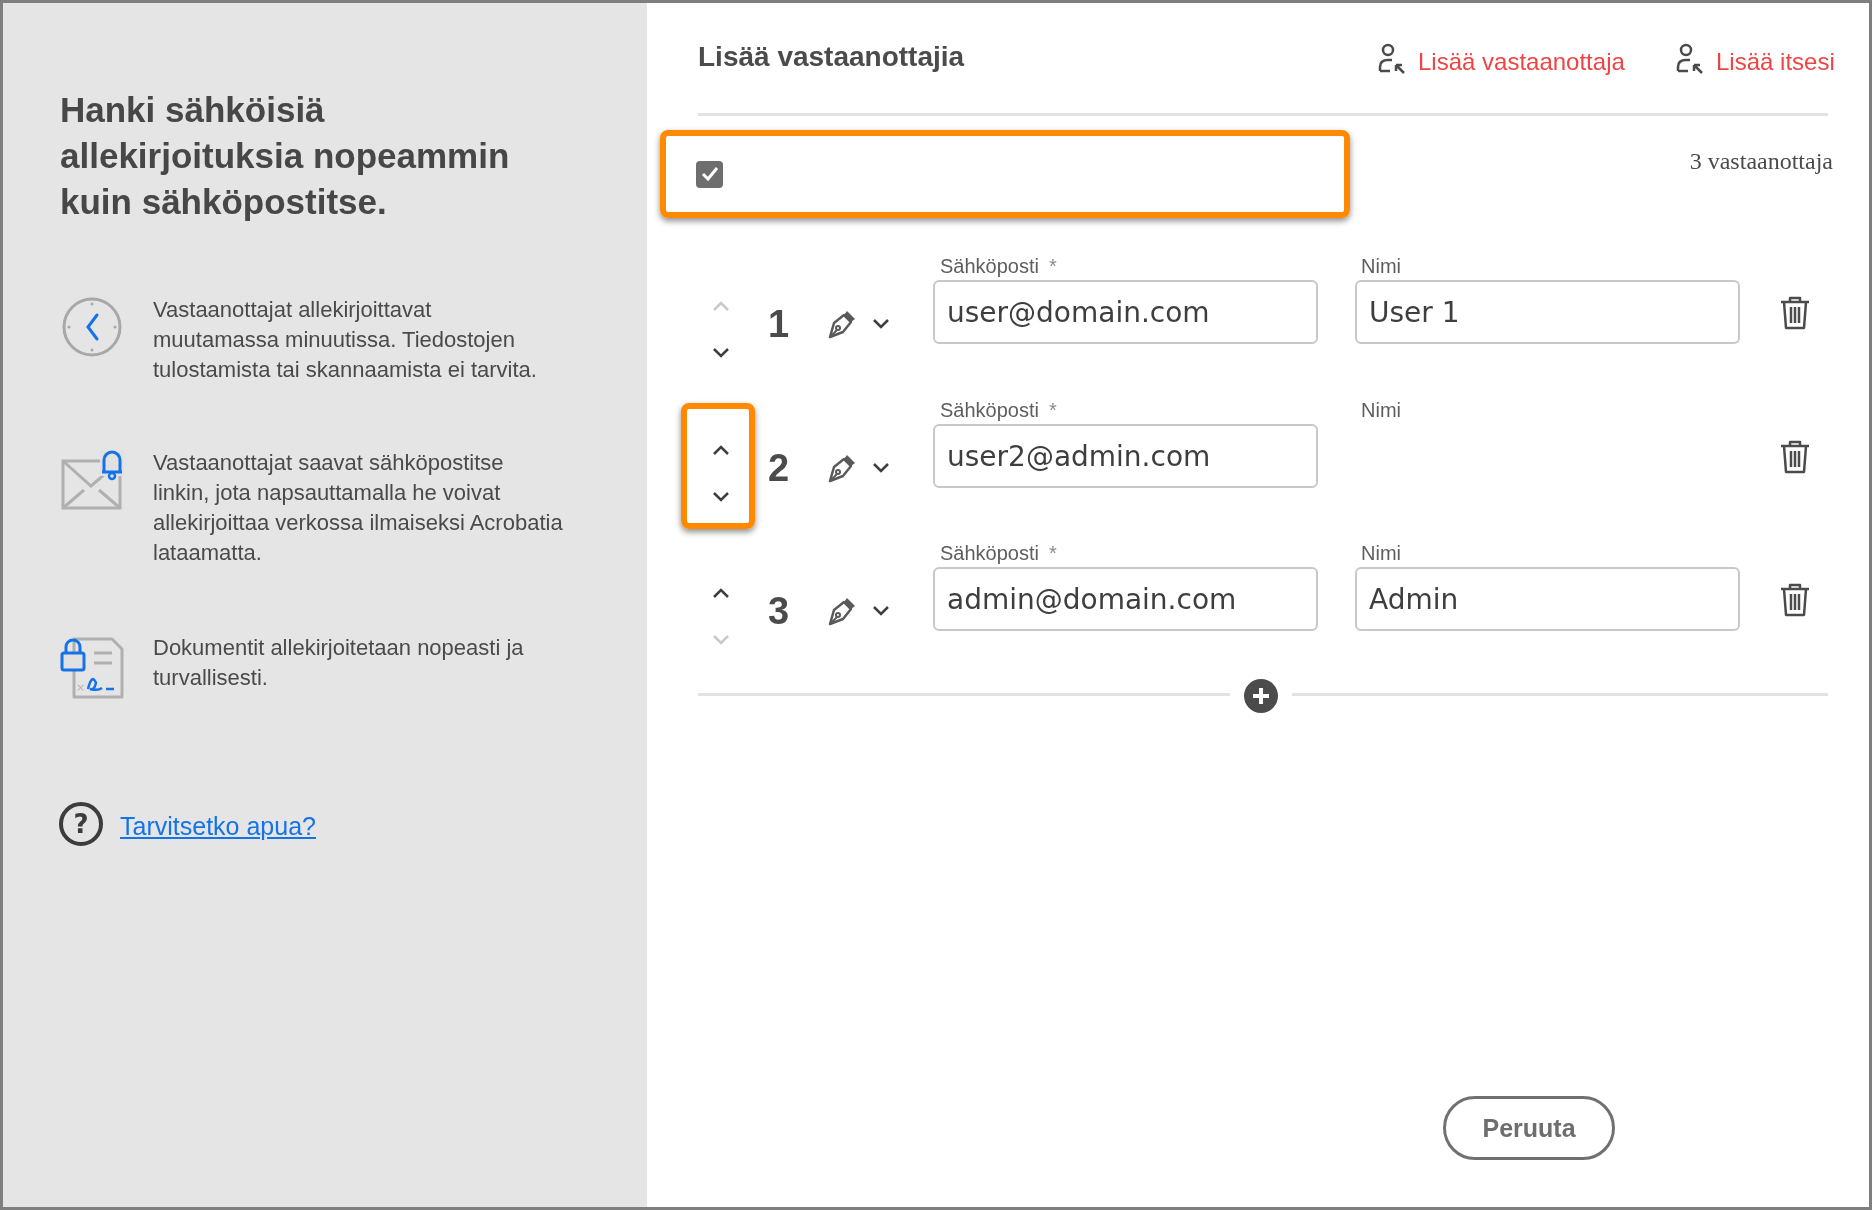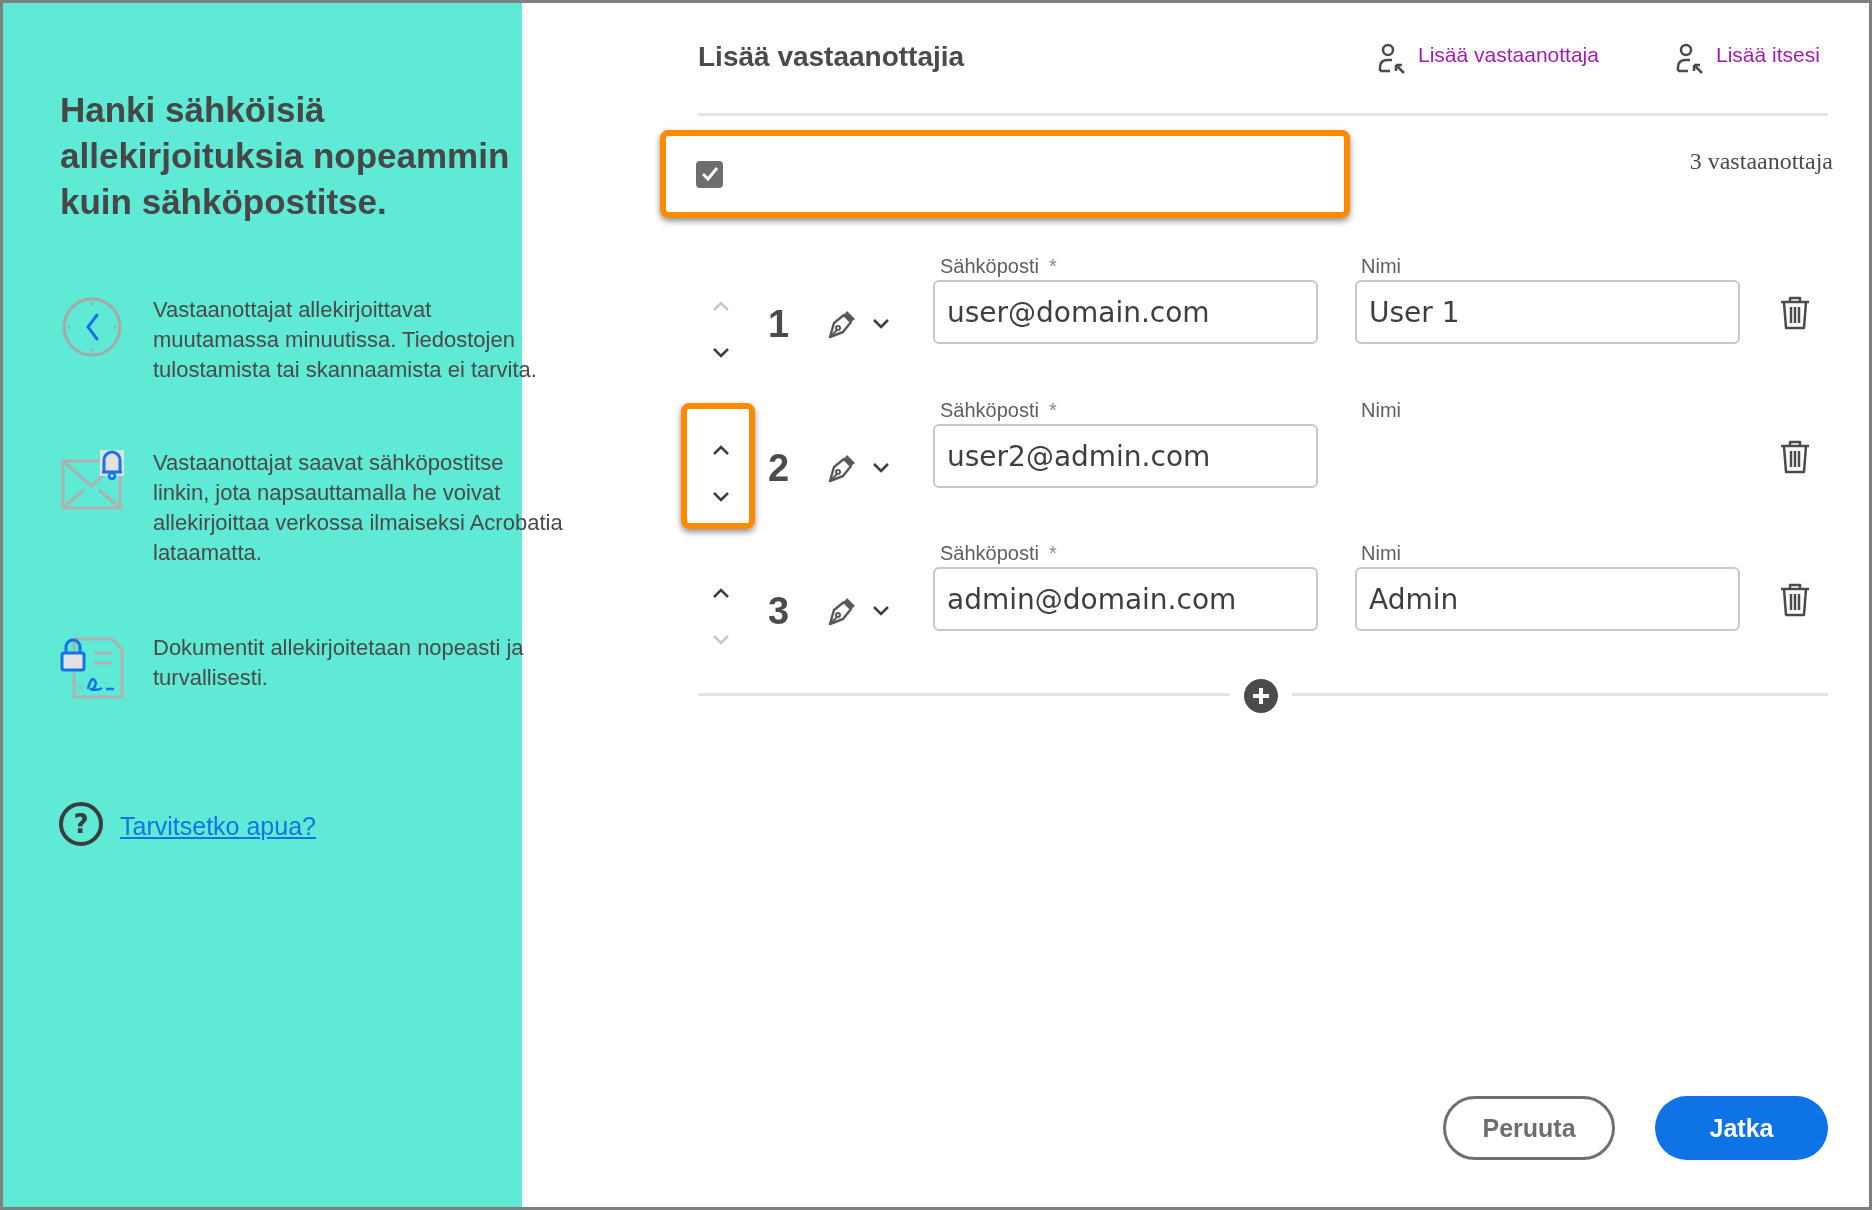--- a/index.html
+++ b/index.html
@@ -1,28 +1,28 @@
 <!DOCTYPE html>
 <html><head>
 <meta charset="utf-8">
 <style>
   * { box-sizing: border-box; margin: 0; padding: 0; }
   html, body { width: 1872px; height: 1210px; overflow: hidden; background: #fff; }
   body { font-family: "Liberation Sans", "DejaVu Sans", sans-serif; color: #4b4b4b; position: relative; }
   .frame { position: absolute; left: 0; top: 0; width: 1872px; height: 1210px; border: 3px solid #7f7f7f; }
-  .left { position: absolute; left: 3px; top: 3px; width: 519px; height: 1204px; background: #5eead4; }
+  .left { position: absolute; left: 3px; top: 3px; width: 644px; height: 1204px; background: #e5e5e5; }
   .left h1 { position: absolute; left: 57px; top: 84px; width: 480px; font-size: 35px; line-height: 46px; font-weight: bold; color: #474747; }
   .feature { position: absolute; left: 57px; width: 500px; }
   .feature .ico { position: absolute; left: 0; top: 0; width: 64px; height: 64px; }
   .feature .txt { position: absolute; left: 93px; top: 0; width: 410px; font-size: 22px; line-height: 30px; color: #4a4a4a; }
   .help { position: absolute; left: 55px; top: 798px; display: flex; align-items: center; }
   .help a { margin-left: 16px; font-size: 25px; color: #1473e6; text-decoration: underline; }
   .right { position: absolute; left: 616px; top: 3px; width: 1281px; height: 1204px; }
   .title { position: absolute; left: 82px; top: 38px; font-size: 28px; font-weight: bold; color: #4b4b4b; }
-  .action { position: absolute; top: 40px; display: flex; font-size: 21px; color: #a21caf; cursor: pointer; }
+  .action { position: absolute; top: 40px; display: flex; align-items: center; font-size: 24px; color: #ef4444; cursor: pointer; }
   .divider { position: absolute; left: 82px; top: 110px; width: 1130px; height: 3px; background: #e3e3e3; }
   .order-box { position: absolute; left: 44px; top: 127px; width: 690px; height: 88px; border: 6px solid #ff8a00; border-radius: 8px; box-shadow: 0 3px 6px rgba(0,0,0,0.45); display: flex; align-items: center; }
   .chk { margin-left: 30px; width: 27px; height: 27px; background: #6e6e6e; border-radius: 4px; display: flex; align-items: center; justify-content: center; }
   .order-box .lbl { margin-left: 22px; font-size: 25px; color: #4b4b4b; }
   .count { position: absolute; right: 64px; top: 145px; font-size: 24px; color: #4b4b4b; font-family: Liberation Serif, serif; }
   .row { position: absolute; left: 0; width: 1281px; height: 140px; }
   .arrows { position: absolute; left: 90px; top: 40px; width: 30px; height: 70px; }
   .arrows .up, .arrows .down { position: absolute; left: 0; width: 30px; height: 22px; display: flex; align-items: center; justify-content: center; cursor: pointer; }
   .arrows .up { top: 0; } .arrows .down { top: 46px; }
   .num { position: absolute; left: 152px; top: 48px; font-size: 38px; font-weight: bold; color: #4b4b4b; }
@@ -248,14 +248,13 @@
 
   <div class="addline" style="left:82px; width:532px;"></div>
   <div class="addbtn">
     <svg width="20" height="20" viewBox="0 0 20 20">
         <path d="M10 2 L10 18 M2 10 L18 10" stroke="#fff" stroke-width="4"></path>
       </svg>
   </div>
   <div class="addline" style="left:676px; width:536px;"></div>
 
   <div class="btn cancel">Peruuta</div>
-  <div class="btn go">Jatka</div>
 </div>
 
 </body></html>

